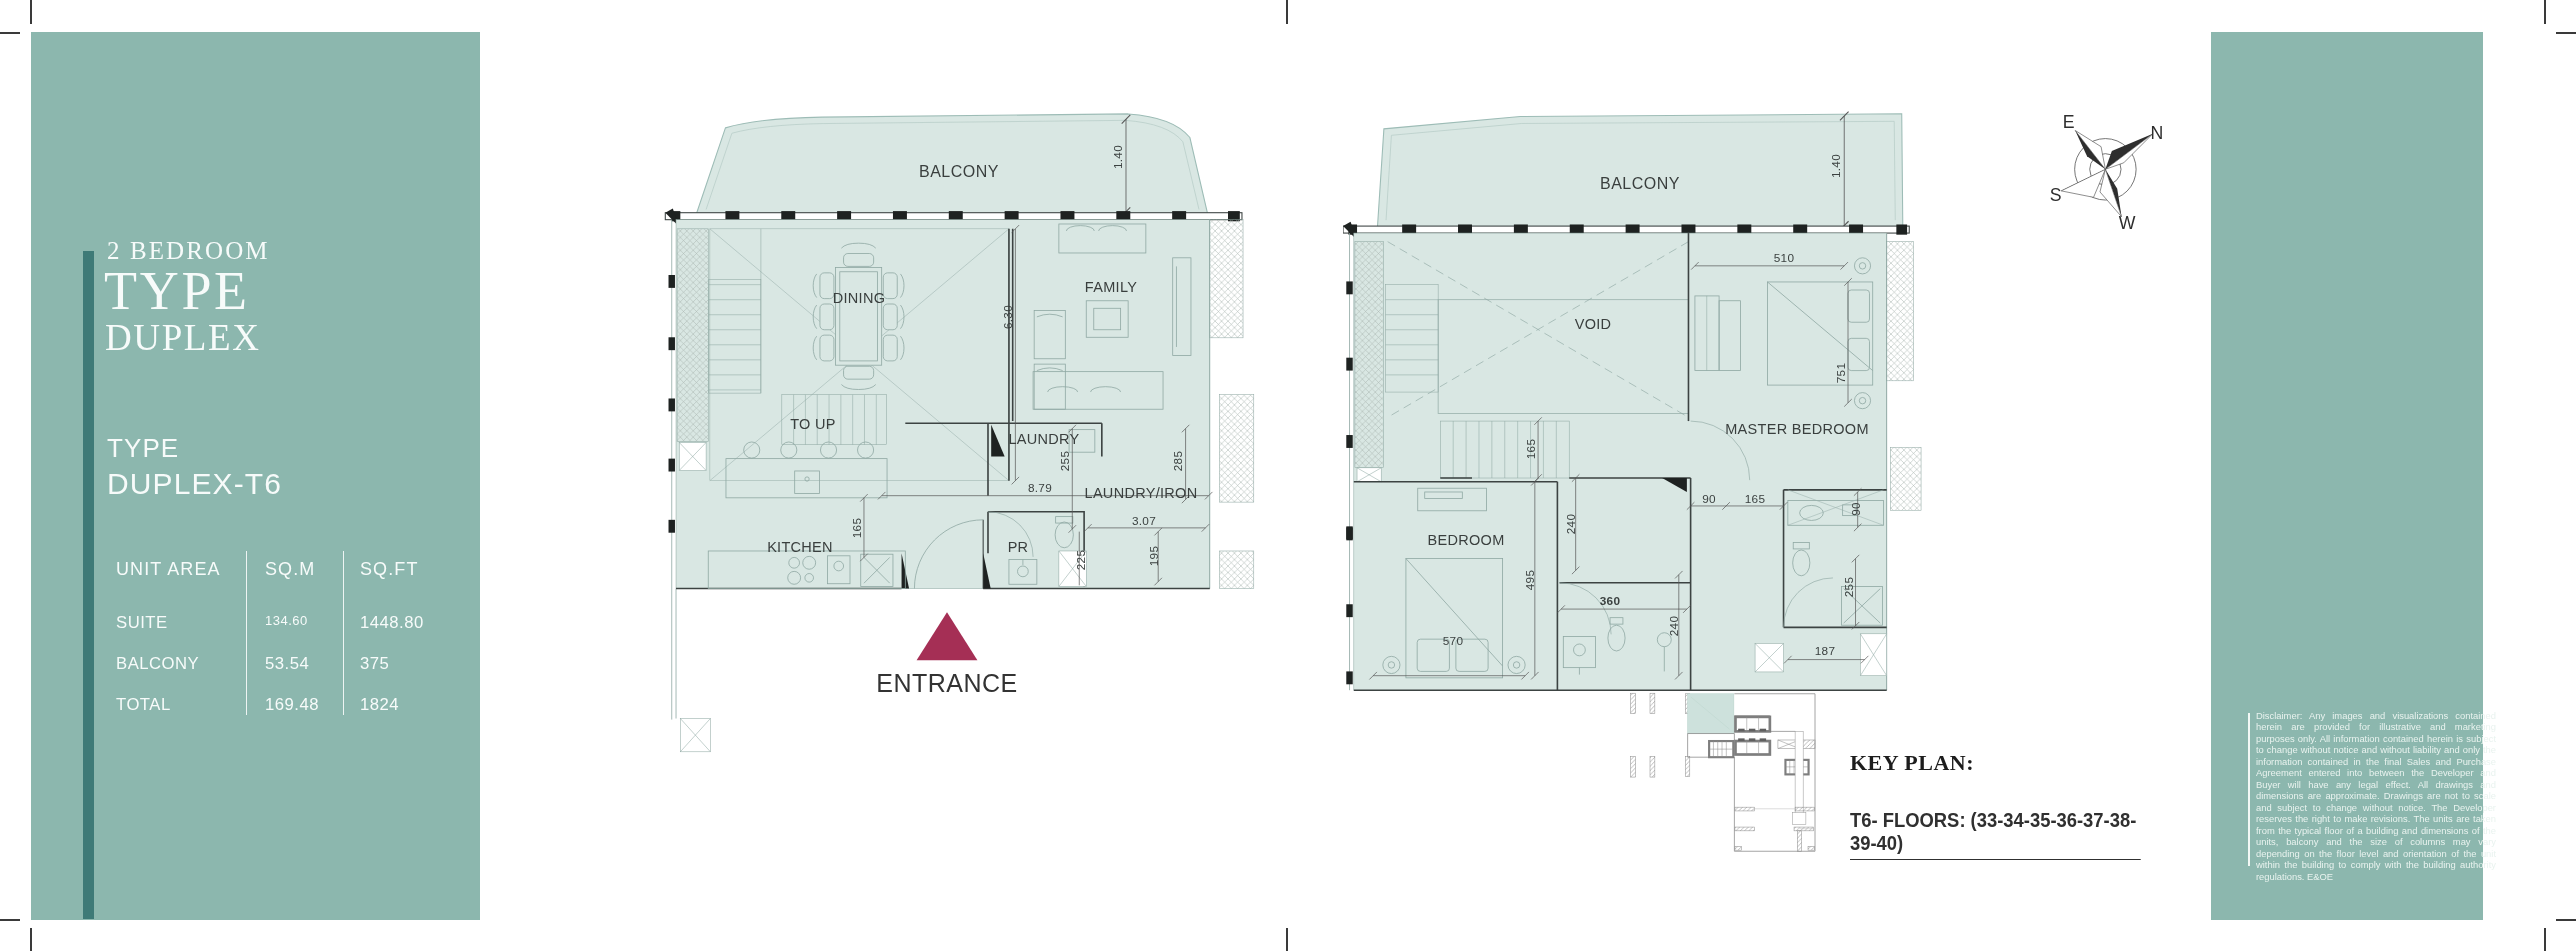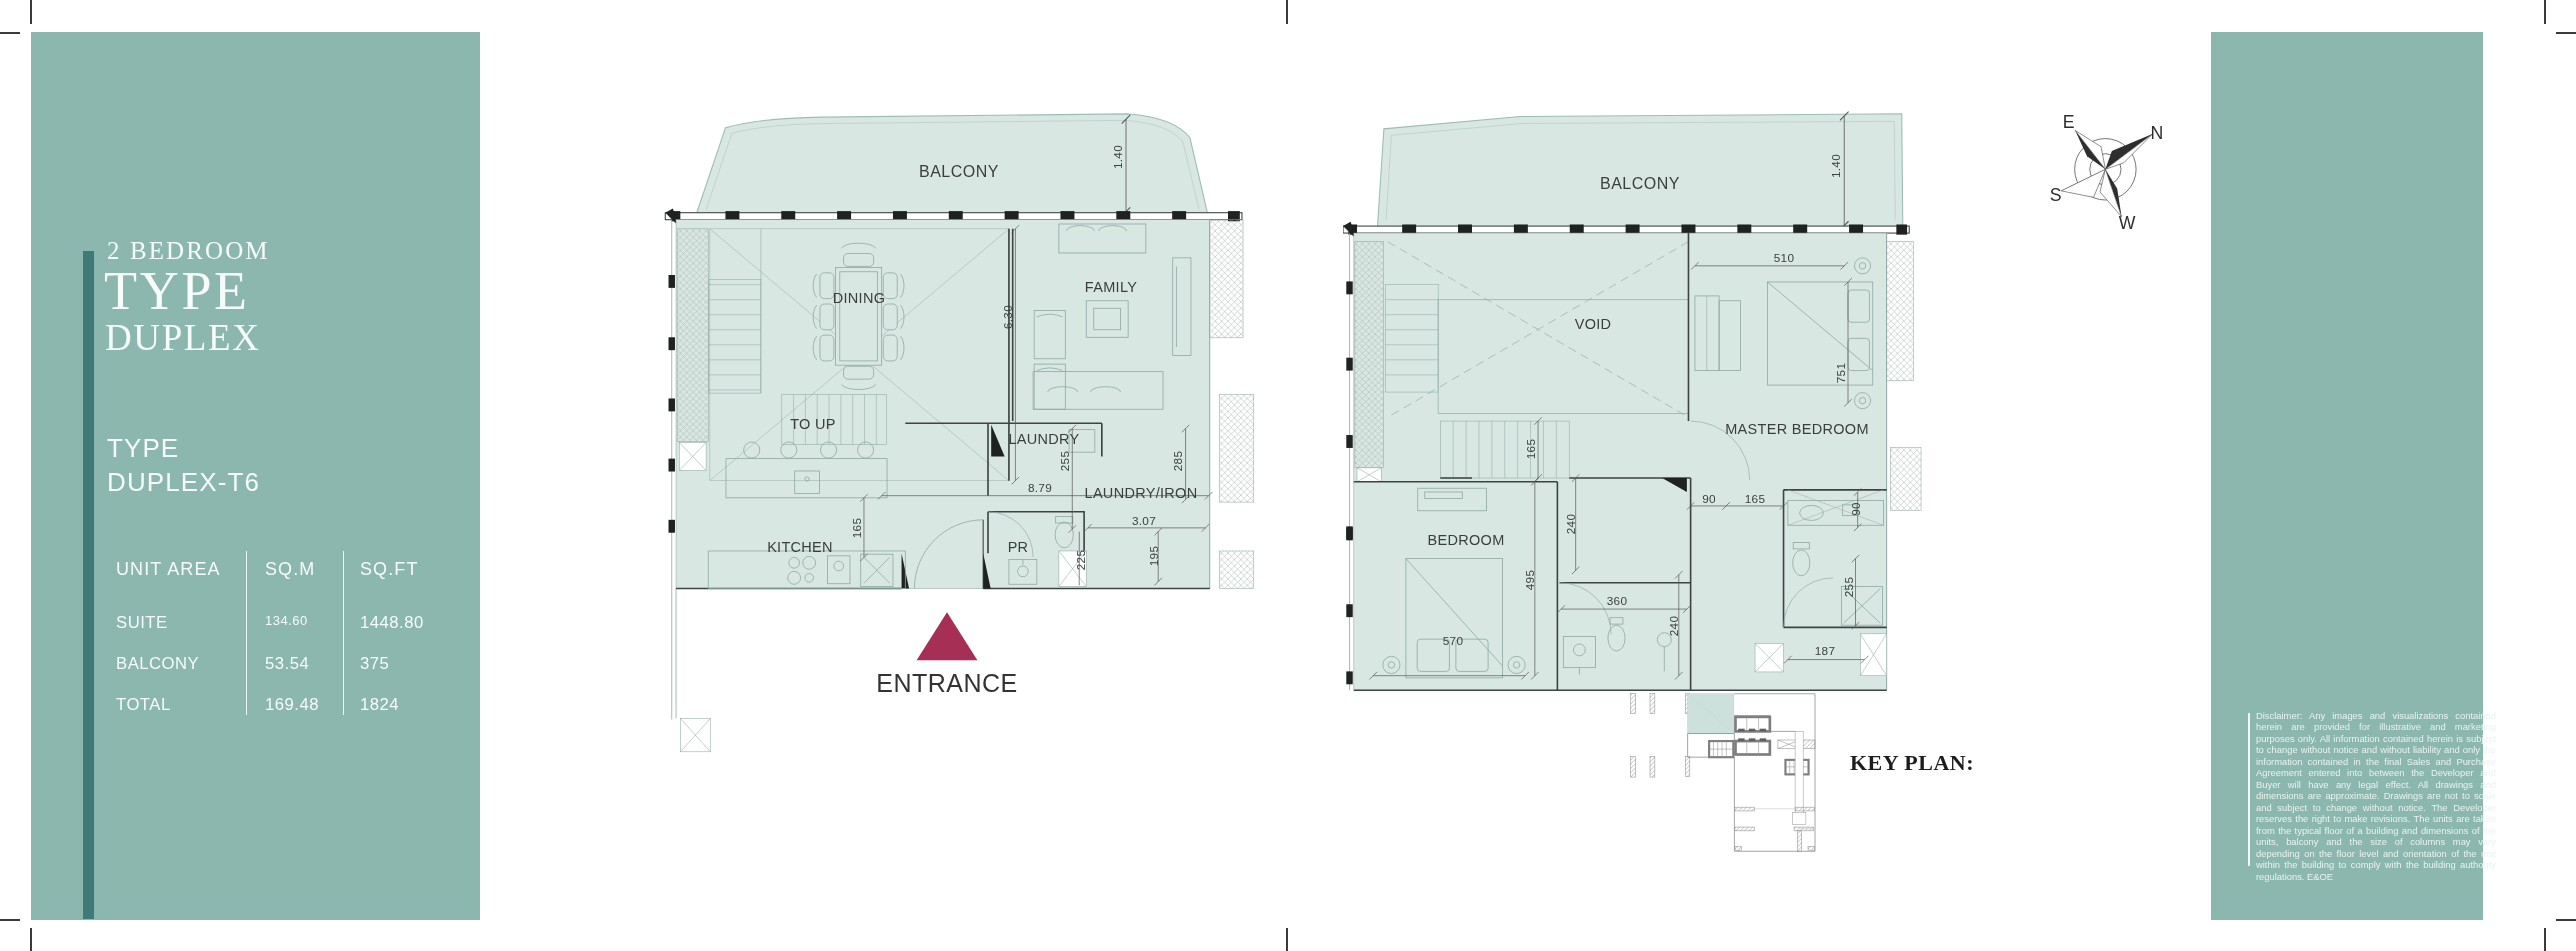--- a/index.html
+++ b/index.html
@@ -41,21 +41,21 @@
 <div class="crop" style="left:1286px;top:928px;width:1.6px;height:23.6px;"></div>
 <div class="crop" style="left:2544px;top:928px;width:1.6px;height:23.6px;"></div>
 <div class="crop" style="left:2556px;top:919px;width:20.4px;height:1.6px;"></div>
 
 <div class="panel" style="left:31px;top:32px;width:449px;height:888px;text-decoration:underline;">
   <div class="accent" style="left:52px;top:219px;width:11.3px;height:668px;"></div>
   <div class="abs serifT" style="left:76px;top:205px;font-size:25px;letter-spacing:2.1px;">2 BEDROOM</div>
   <div class="abs serifT" style="left:73px;top:228px;font-size:54px;letter-spacing:2.7px;">TYPE</div>
   <div class="abs serifT" style="left:74px;top:284px;font-size:37px;letter-spacing:1.6px;">DUPLEX</div>
   <div class="abs sansT" style="left:76px;top:401px;font-size:26px;letter-spacing:1.1px;">TYPE</div>
-  <div class="abs sansT" style="left:76px;top:435px;font-size:26px;letter-spacing:1.1px;">DUPLEX-T6</div>
+  <div class="abs sansT" style="left:76px;top:435px;font-size:30px;letter-spacing:1.1px;">DUPLEX-T6</div>
 
   <div class="tbl-div" style="left:215px;top:519px;height:164px;"></div>
   <div class="tbl-div" style="left:312px;top:519px;height:164px;"></div>
   <div class="abs sansT" style="left:85px;top:527px;font-size:18px;letter-spacing:1.1px;">UNIT AREA</div>
   <div class="abs sansT" style="left:234px;top:527px;font-size:18px;letter-spacing:1.1px;">SQ.M</div>
   <div class="abs sansT" style="left:329px;top:527px;font-size:18px;letter-spacing:1.1px;">SQ.FT</div>
 
   <div class="abs sansT" style="left:85px;top:581px;font-size:16.7px;letter-spacing:0.5px;">SUITE</div>
   <div class="abs sansT" style="left:234px;top:581px;font-size:13px;letter-spacing:0.5px;">134.60</div>
   <div class="abs sansT" style="left:329px;top:581px;font-size:16.7px;letter-spacing:0.5px;">1448.80</div>
@@ -440,21 +440,21 @@
   <span class="lbl room" style="left:454px;top:327px;">MASTER BEDROOM</span>
   <span class="lbl dim rot" style="left:498px;top:271px;">751</span>
   <span class="lbl dim rot" style="left:188px;top:347px;">165</span>
   <span class="lbl dim" style="left:366px;top:397px;">90</span>
   <span class="lbl dim" style="left:412px;top:397px;">165</span>
   <span class="lbl dim rot" style="left:513px;top:407px;">90</span>
   <span class="lbl room" style="left:123px;top:438px;">BEDROOM</span>
   <span class="lbl dim rot" style="left:228px;top:422px;">240</span>
   <span class="lbl dim rot" style="left:187px;top:478px;">495</span>
   <span class="lbl dim" style="left:110px;top:539px;">570</span>
-  <span class="lbl dim" style="left:274px;top:499px;">360</span>
+  <span class="lbl dim" style="left:267px;top:499px;font-weight:bold;">360</span>
   <span class="lbl dim rot" style="left:331px;top:524px;">240</span>
   <span class="lbl dim rot" style="left:506px;top:485px;">255</span>
   <span class="lbl dim" style="left:482px;top:549px;">187</span>
 </div>
 
 <div class="abs" style="left:2045px;top:110px;width:124px;height:124px;">
   <svg width="124" height="124" viewBox="0 0 230 230">
     <circle cx="112" cy="110" r="57" fill="none" stroke="#555" stroke-width="1.5"></circle>
     <circle cx="112" cy="110" r="29" fill="none" stroke="#555" stroke-width="1.5"></circle>
 
@@ -540,19 +540,20 @@
       <rect x="208" y="255" width="36" height="7"></rect>
         <rect x="318" y="255" width="36" height="7"></rect>
       <rect x="208" y="291" width="12" height="7"></rect>
         <rect x="344" y="291" width="12" height="7"></rect>
       <rect x="324" y="262" width="8" height="38"></rect>
     </g>
     <line x1="244" y1="221" x2="320" y2="221" stroke="#bdbdbd" stroke-width="1"></line>
     <line x1="328" y1="258" x2="356" y2="258" stroke="#bdbdbd" stroke-width="1"></line>
   </svg>
   <div class="abs kp-head" style="left:227px;top:60px;">KEY PLAN:</div>
+  <div class="abs" style="left:227px;top:119px;"><span class="kp-line">T6- FLOORS: (33-34-35-36-37-38-39-40)</span></div>
 </div>
 
 <div class="panel" style="left:2211px;top:32px;width:272px;height:888px;">
   <div class="abs" style="left:37px;top:681px;width:2.1px;height:153px;background:#f2f8f5;"></div>
   <div class="abs disc" style="left:45px;top:678px;width:240px;">Disclaimer: Any images and visualizations contained herein are provided for illustrative and marketing purposes only. All information contained herein is subject to change without notice and without liability and only the information contained in the final Sales and Purchase Agreement entered into between the Developer and Buyer will have any legal effect. All drawings and dimensions are approximate.  Drawings are not to scale and subject to change without notice. The Developer reserves the right to make revisions.  The units are taken from the typical floor of a building and dimensions of the units, balcony and the size of columns may vary depending on the floor level and orientation of the unit within the building to comply with the building authority regulations. E&amp;OE</div>
 </div>
 
 
 </body></html>

